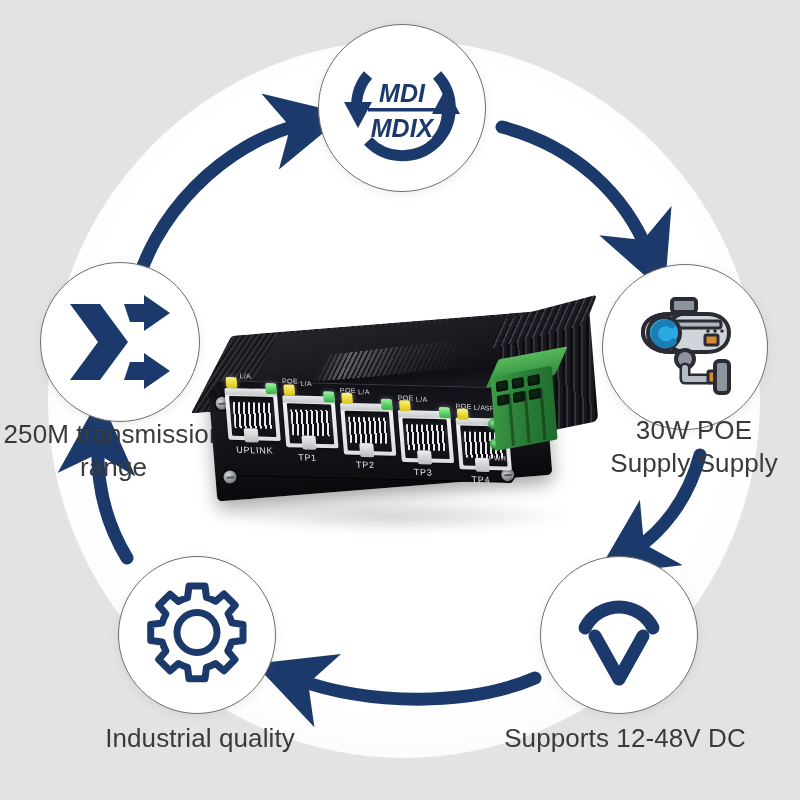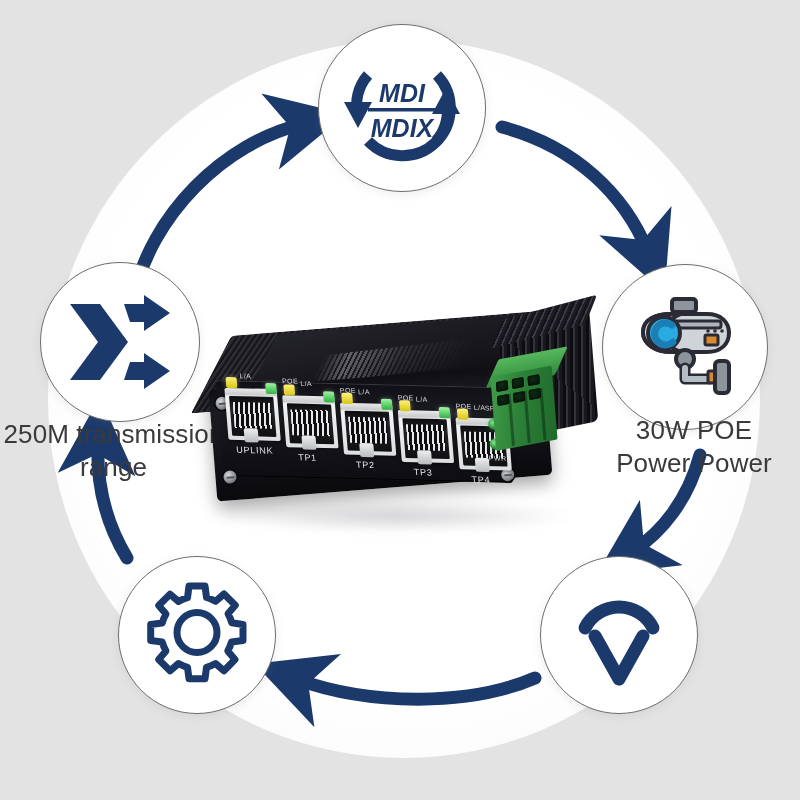--- a/index.html
+++ b/index.html
@@ -262,35 +262,37 @@
         <circle cx="93" cy="36" r="1.8" fill="#2b2b35" stroke="none"></circle>
         <circle cx="56" cy="64" r="9" fill="#8e949c"></circle>
         <path d="M56,73 L56,84 L80,84" fill="none" stroke="#2b2b35" stroke-width="11" stroke-linecap="round"></path>
         <path d="M56,73 L56,84 L80,84" fill="none" stroke="#b6bcc3" stroke-width="6" stroke-linecap="round"></path>
         <rect x="79" y="76" width="9" height="12" rx="1.5" fill="#d9892f" stroke-width="3"></rect>
         <rect x="86" y="66" width="14" height="32" rx="4" fill="#8e949c"></rect>
       </g>
     </svg>
   </div>
   <div class="cap cap-right">30W POE
-Power Power</div>
+Supply Supply</div>
 
   <div class="node n-bottomright">
     <svg width="104" height="104" viewBox="0 0 104 104">
       <path d="M18,45 A38,38 0 0 1 86,45" fill="none" stroke="#1b3a6b" stroke-width="13" stroke-linecap="round"></path>
       <path d="M28,53 L52,96 L76,53" fill="none" stroke="#1b3a6b" stroke-width="13" stroke-linecap="round" stroke-linejoin="round"></path>
     </svg>
   </div>
+  <div class="cap cap-bottomright">Supports 12-48V DC</div>
 
   <div class="node n-bottomleft">
     <svg width="108" height="108" viewBox="0 0 108 108">
       <path d="M46,5 h16 l1.5,11.5 a38,38 0 0 1 9,3.8 L81,13 l11.3,11.3 -7.3,8.5 a38,38 0 0 1 3.8,9 L100,43.5 v16 l-11.5,1.5 a38,38 0 0 1 -3.8,9 l7.3,8.5 L81,89.8 l-8.5,-7.3 a38,38 0 0 1 -9,3.8 L62,97.8 h-16 l-1.5,-11.5 a38,38 0 0 1 -9,-3.8 L27,89.8 15.7,78.5 23,70 a38,38 0 0 1 -3.8,-9 L7.7,59.5 v-16 L19.2,42 a38,38 0 0 1 3.8,-9 L15.7,24.5 27,13.2 35.5,20.5 a38,38 0 0 1 9,-3.8 Z" fill="none" stroke="#1b3a6b" stroke-width="7" stroke-linejoin="round"></path>
       <circle cx="54" cy="51.5" r="20" fill="none" stroke="#1b3a6b" stroke-width="7"></circle>
     </svg>
   </div>
+  <div class="cap cap-bottomleft">Industrial quality</div>
 
   <div class="node n-left">
     <svg width="108" height="96" viewBox="0 0 108 96">
       <g fill="#1b3a6b">
         <path d="M4,10 h30 L62,48 L34,86 H4 L32,48 Z"></path>
         <path d="M58,10 h20 v-9 L104,19 L78,37 v-9 H64 Z"></path>
         <path d="M58,86 h20 v9 L104,77 L78,59 v9 H64 Z"></path>
       </g>
     </svg>
   </div>

